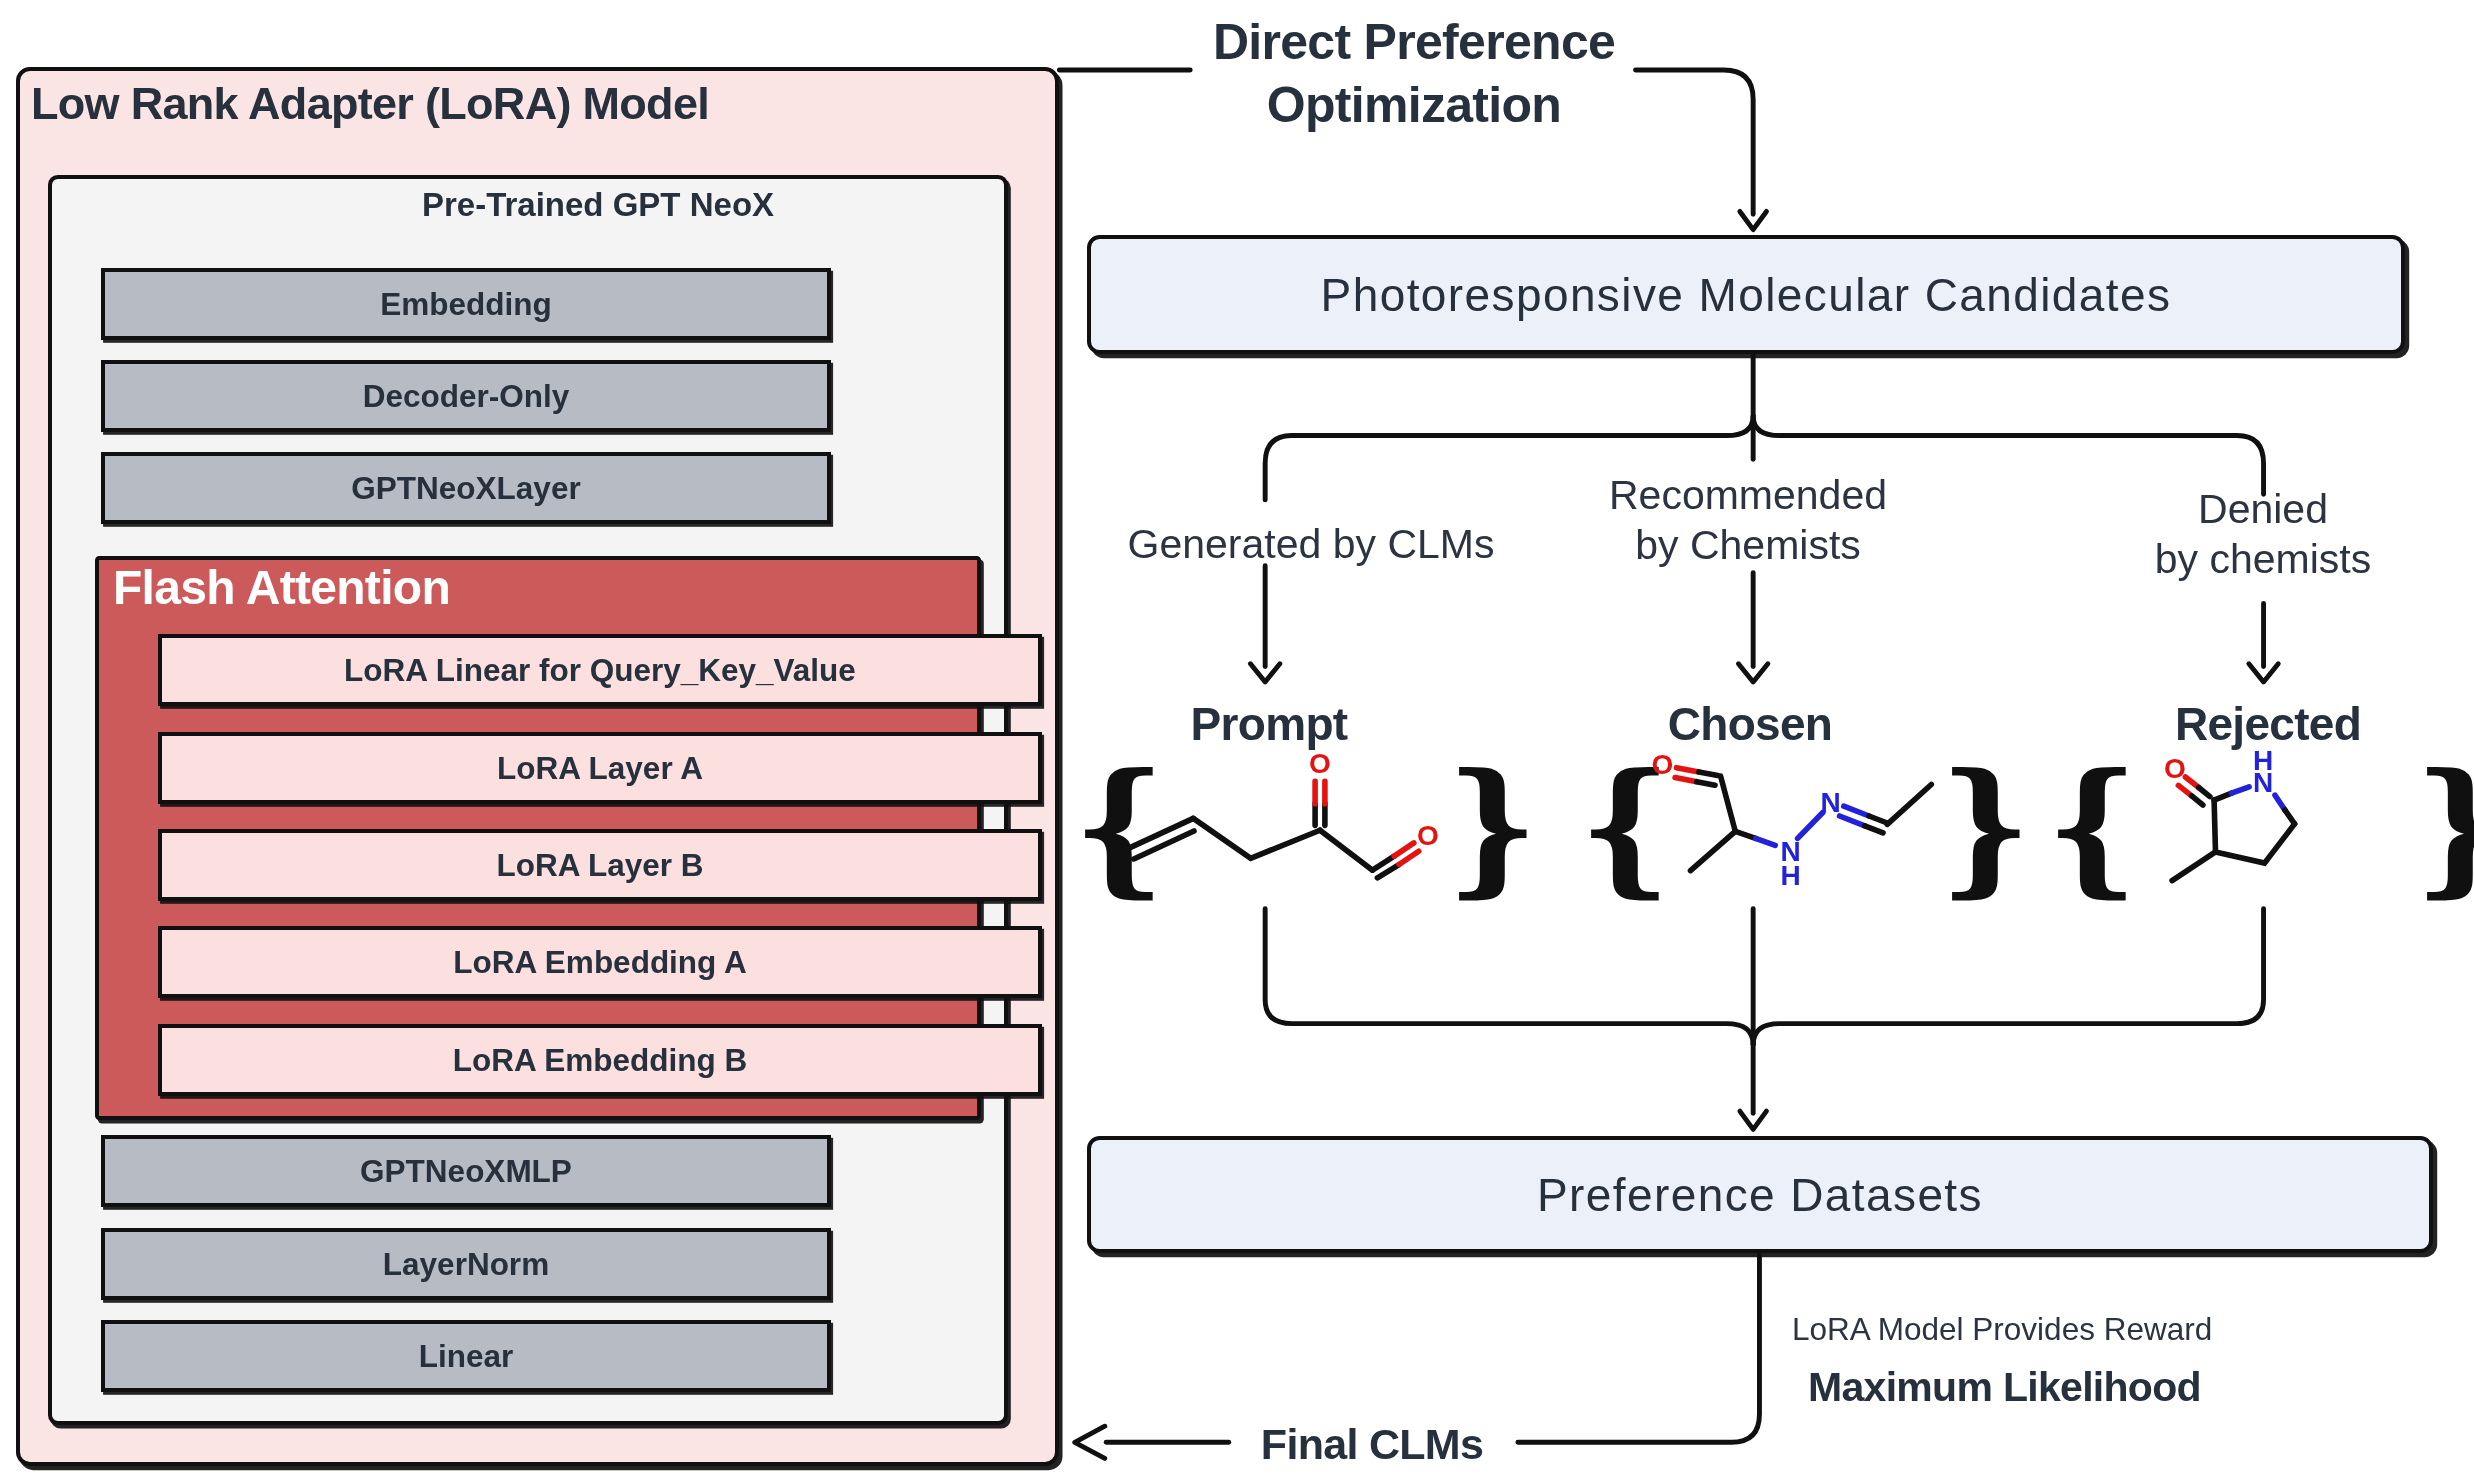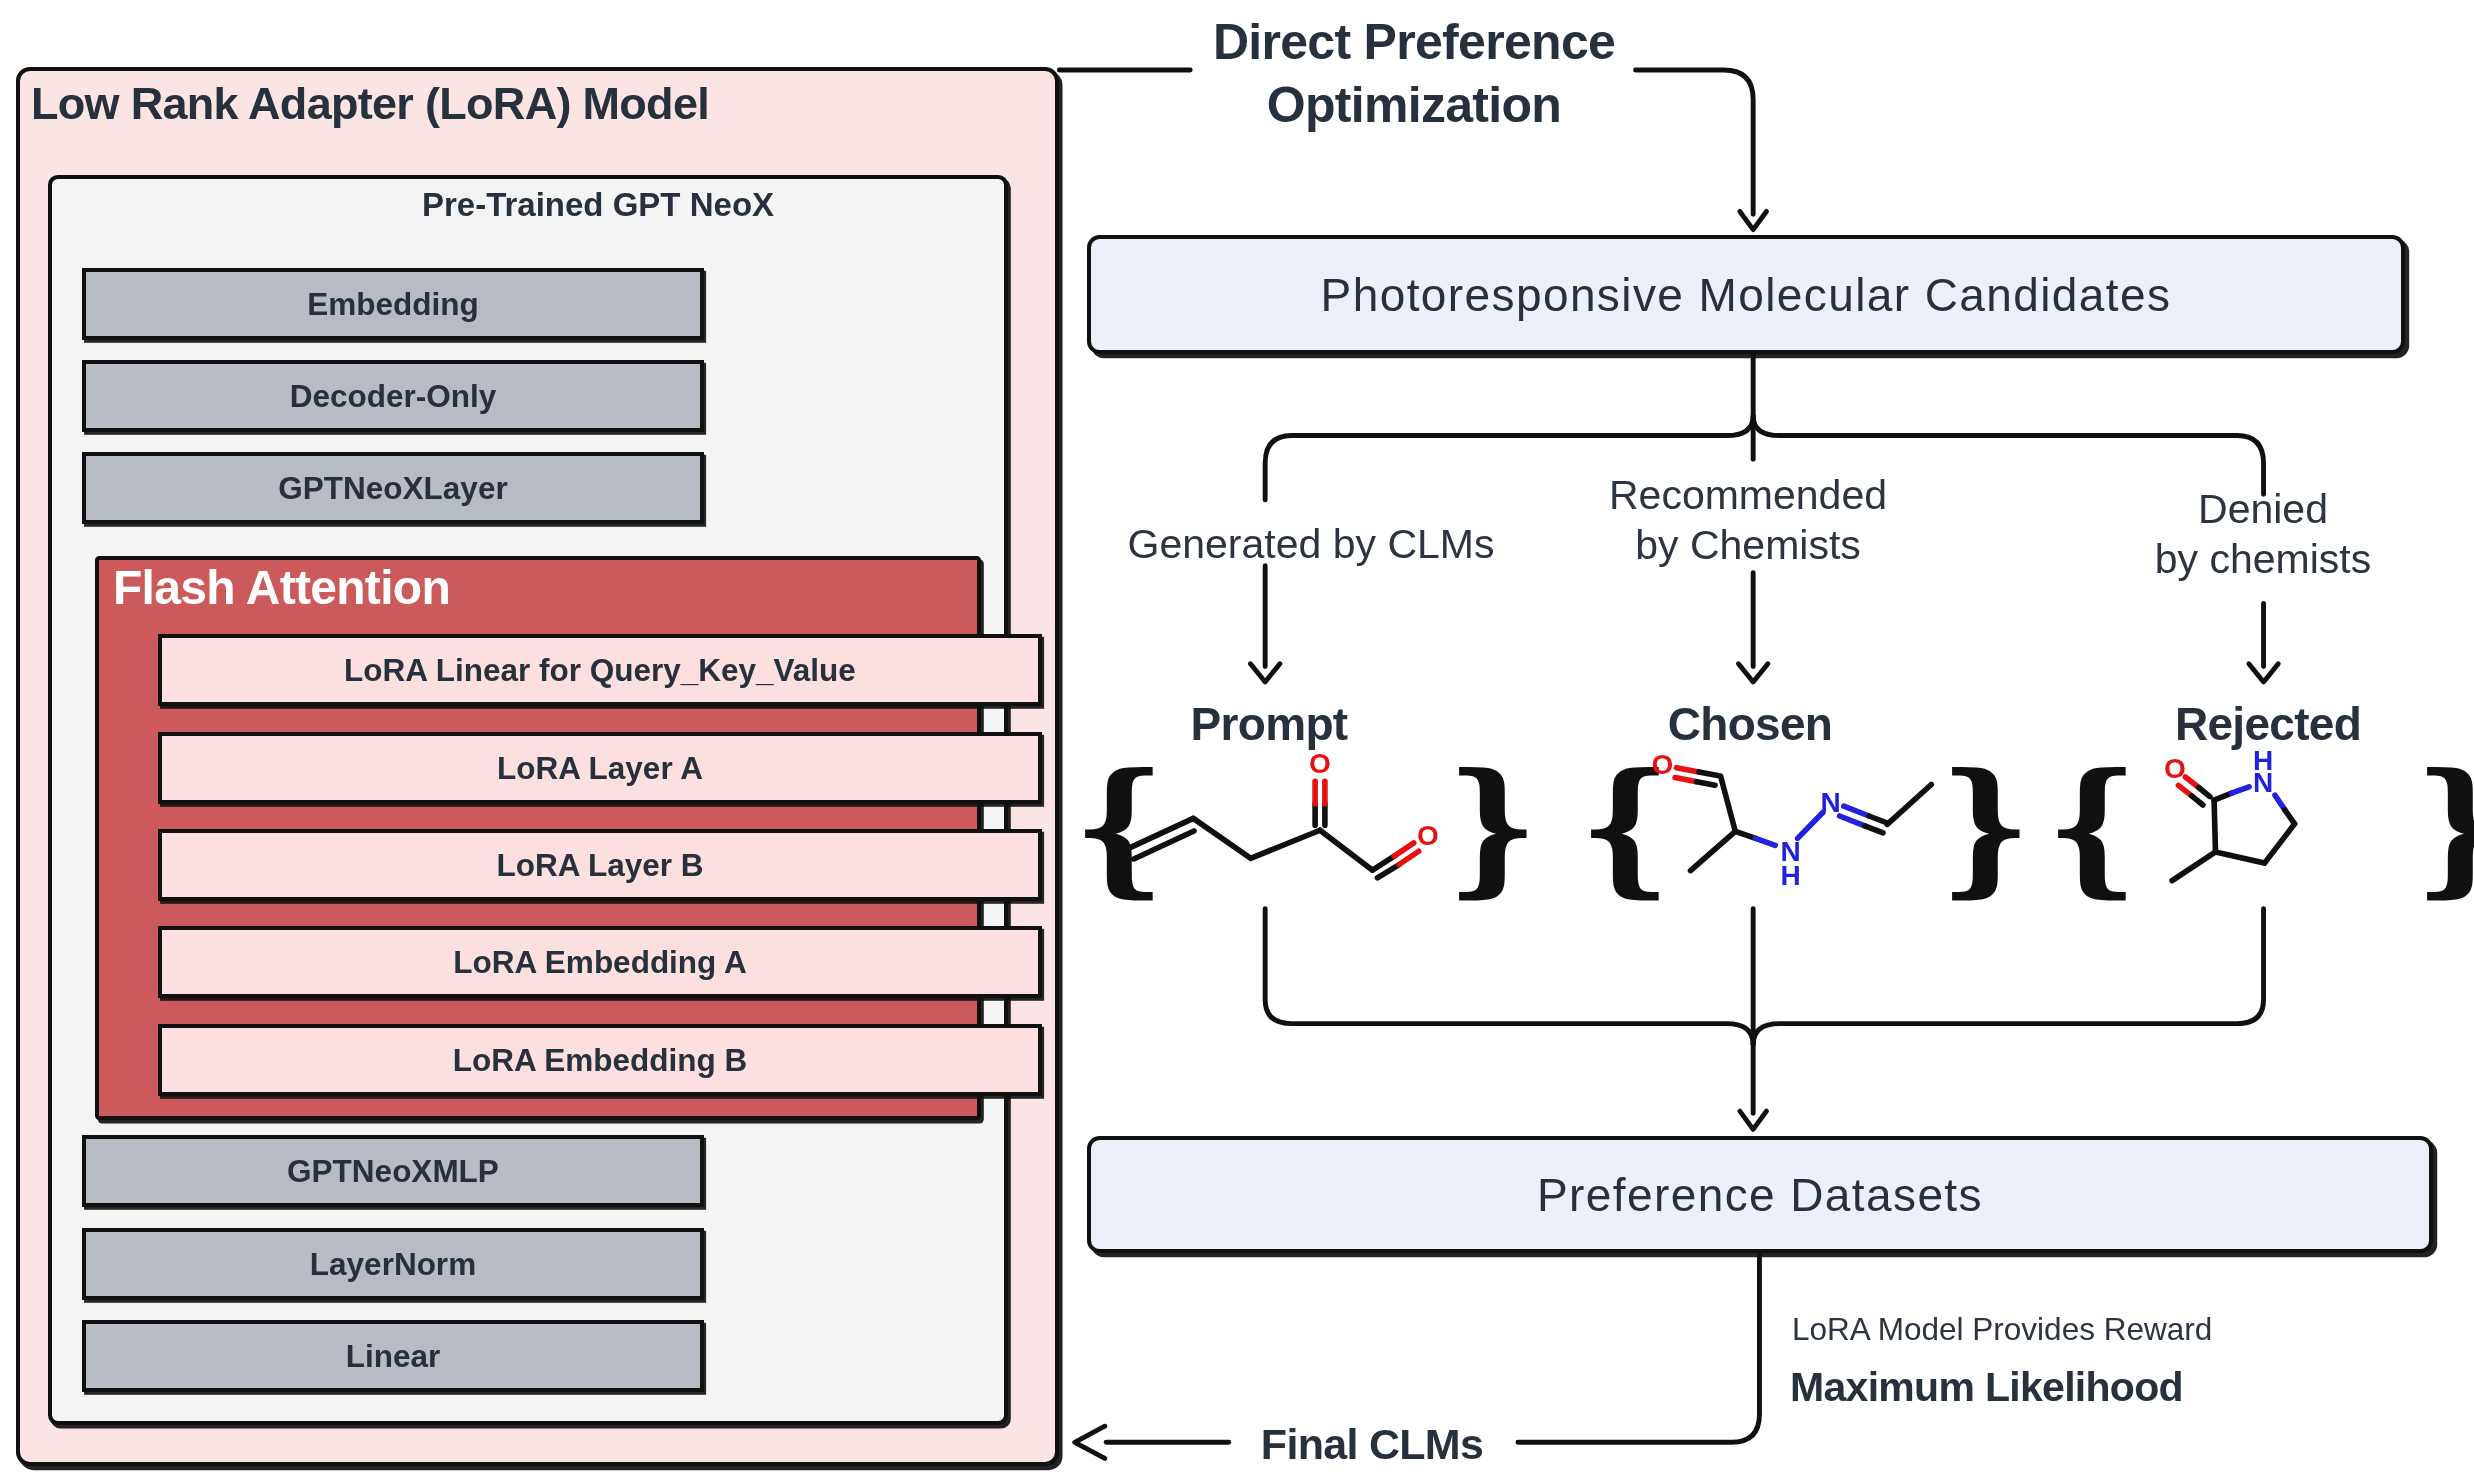--- a/index.html
+++ b/index.html
@@ -12,39 +12,39 @@
   .canvas{position:relative;width:2475px;height:1478px;background:var(--canvas-bg);
     font-family:"Liberation Sans",sans-serif;color:var(--text-dark);overflow:hidden;}
   .abs{position:absolute;}
   .box{box-sizing:border-box;border:4.9px solid var(--ink);}
   .pink-panel{left:16px;top:67px;width:1043px;height:1399px;background:var(--panel-pink);
     border-radius:14px;box-shadow:3.5px 4.2px 0 rgba(16,16,16,.92);}
   .panel-title{left:31px;top:78px;font-size:45px;font-weight:bold;letter-spacing:-0.7px;color:var(--text-dark);}
   .inner-panel{left:48px;top:175px;width:960px;height:1250px;background:var(--panel-inner);
     border-width:4.2px;border-radius:9.8px;box-shadow:2.8px 3.5px 0 rgba(16,16,16,.92);}
   .pretrained-title{left:48px;top:186px;width:1100px;text-align:center;font-size:33px;font-weight:bold;}
-  .layer-row{box-sizing:border-box;border:4.2px solid var(--ink);left:82px;width:622px;height:72px;
+  .layer-row{box-sizing:border-box;border:4.2px solid var(--ink);left:101px;width:730px;height:72px;
     background:var(--row-gray);display:flex;align-items:center;justify-content:center;
     font-size:31.5px;font-weight:bold;color:var(--text-dark);box-shadow:2.1px 2.8px 0 rgba(16,16,16,.9);}
   .flash-box{left:95px;top:556px;width:886px;height:564px;background:var(--flash-red);
     border-width:4.2px;border-radius:4.2px;box-shadow:2.8px 3.5px 0 rgba(16,16,16,.92);}
   .flash-title{left:113px;top:560px;font-size:48px;font-weight:bold;color:var(--flash-title-white);letter-spacing:-0.7px;}
   .lora-row{box-sizing:border-box;border:4.2px solid var(--ink);left:158px;width:884px;height:72px;
     background:var(--row-pink);display:flex;align-items:center;justify-content:center;
     font-size:31.5px;font-weight:bold;color:var(--text-dark);box-shadow:2.1px 2.8px 0 rgba(16,16,16,.9);}
   .blue-box{background:var(--box-blue);border-radius:12.6px;display:flex;align-items:center;justify-content:center;
     font-size:46px;letter-spacing:1.4px;color:var(--text-dark);box-shadow:4.2px 4.2px 0 rgba(16,16,16,.92);}
   .candidates{left:1087px;top:235px;width:1318px;height:119px;}
   .preference{left:1087px;top:1136px;width:1346px;height:117px;}
   .dpo{font-size:50px;font-weight:bold;letter-spacing:-0.7px;transform:translateX(-50%);white-space:nowrap;}
   .branch-label{font-size:41px;color:#2b3440;text-align:center;transform:translateX(-50%);
     white-space:nowrap;line-height:50px;}
   .role-label{font-size:46px;font-weight:bold;transform:translateX(-50%);white-space:nowrap;letter-spacing:-0.7px;}
   .note{font-size:31.5px;color:#2b3440;white-space:nowrap;}
-  .big-note{font-size:41px;font-weight:bold;white-space:nowrap;letter-spacing:-0.7px;}
+  .big-note{font-size:41px;font-weight:bold;white-space:nowrap;letter-spacing:-0.7px;margin-left:18px;}
   .final{font-size:43px;font-weight:bold;transform:translateX(-50%);white-space:nowrap;letter-spacing:-0.7px;}
   .brace{font-family:"DejaVu Serif",serif;font-weight:bold;font-size:144px;line-height:153px;
     color:var(--ink);top:750px;}
   svg{position:absolute;overflow:visible;}
   .bond{stroke-width:8;stroke-linecap:round;fill:none;}
   .wire{stroke:var(--ink);stroke-width:7;fill:none;stroke-linejoin:round;stroke-linecap:round;}
   .atom{font-family:"Liberation Sans",sans-serif;font-size:40px;font-weight:bold;text-anchor:middle;}
 </style>
 </head>
 <body>

